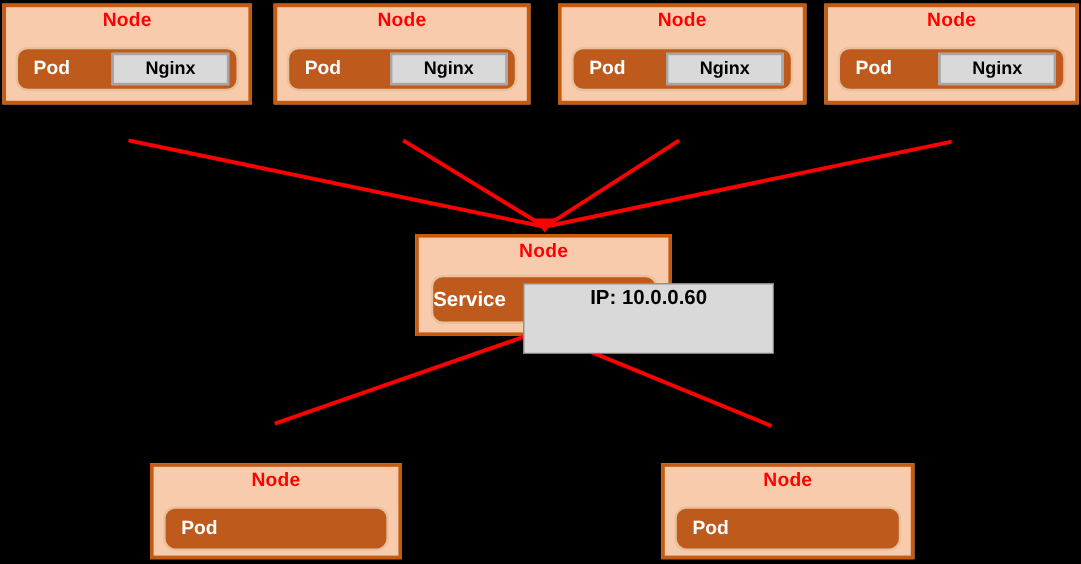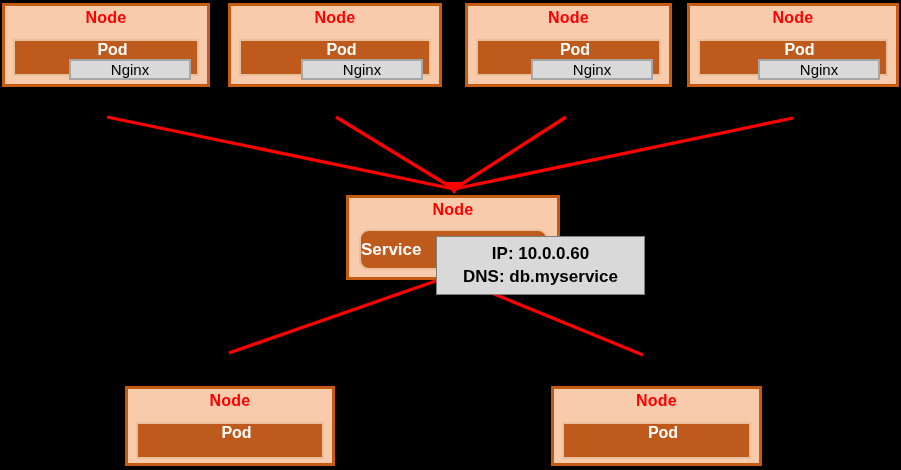--- a/index.html
+++ b/index.html
@@ -42,43 +42,42 @@
     font-size:16px;
     font-weight:bold;
     color:var(--title_color);
     letter-spacing:.2px;
   }
   .pod-badge{
     position:absolute;
     left:8px;right:8px;top:33px;height:37px;
     background:var(--pod_fill);
     border:2px solid var(--pod_border);
-    border-radius:0;
+    border-radius:10px;
     box-sizing:border-box;
     display:flex;
     align-items:center;
-    flex-direction:column;
   }
   .pod-label{
     color:var(--pod_text);
     font-weight:bold;
     font-size:16px;
     padding-left:13px;
     white-space:nowrap;
   }
   .pod-value{
     margin-left:auto;
     margin-right:6px;
-    width:122px;height:27px;
+    width:98px;height:27px;
     background:var(--value_fill);
     border:2px solid var(--value_border);
     box-sizing:border-box;
     display:flex;align-items:center;justify-content:center;
     color:var(--value_text);
-    font-weight:normal;
+    font-weight:bold;
     font-size:15px;
   }
   .service-badge{
     position:absolute;
     left:10px;right:9px;top:31px;height:41px;
     background:var(--pod_fill);
     border:2px solid var(--pod_border);
     border-radius:10px;
     box-sizing:border-box;
     display:flex;align-items:center;
@@ -92,21 +91,21 @@
   .edges line{stroke:var(--line_color);stroke-width:3.3;}
   .edges polygon{fill:var(--line_color);}
   .info-box{
     position:absolute;
     left:436px;top:236px;width:209px;height:59px;
     background:var(--info_fill);
     border:1px solid var(--info_border);
     box-sizing:border-box;
     z-index:3;
     display:flex;flex-direction:column;
-    align-items:center;justify-content:center;
+    align-items:center;justify-content:space-between;
     color:var(--info_text);
     font-weight:bold;
     font-size:17px;
     line-height:1.3;
     white-space:nowrap;
   }
 </style>
 </head>
 <body>
 
@@ -170,16 +169,15 @@
     <line x1="336" y1="117" x2="454" y2="189"></line>
     <line x1="566" y1="117" x2="454" y2="189"></line>
     <line x1="793" y1="118" x2="454" y2="189"></line>
     <polygon points="454,194 445,182 463,182"></polygon>
     <line x1="450" y1="276" x2="229" y2="353"></line>
     <line x1="450" y1="276" x2="643" y2="355"></line>
   </svg>
 
   <div class="info-box">
     <div>IP: 10.0.0.60</div>
-    <div>DNS: db.myservice</div>
   </div>
 
 </div>
 
 </body></html>

